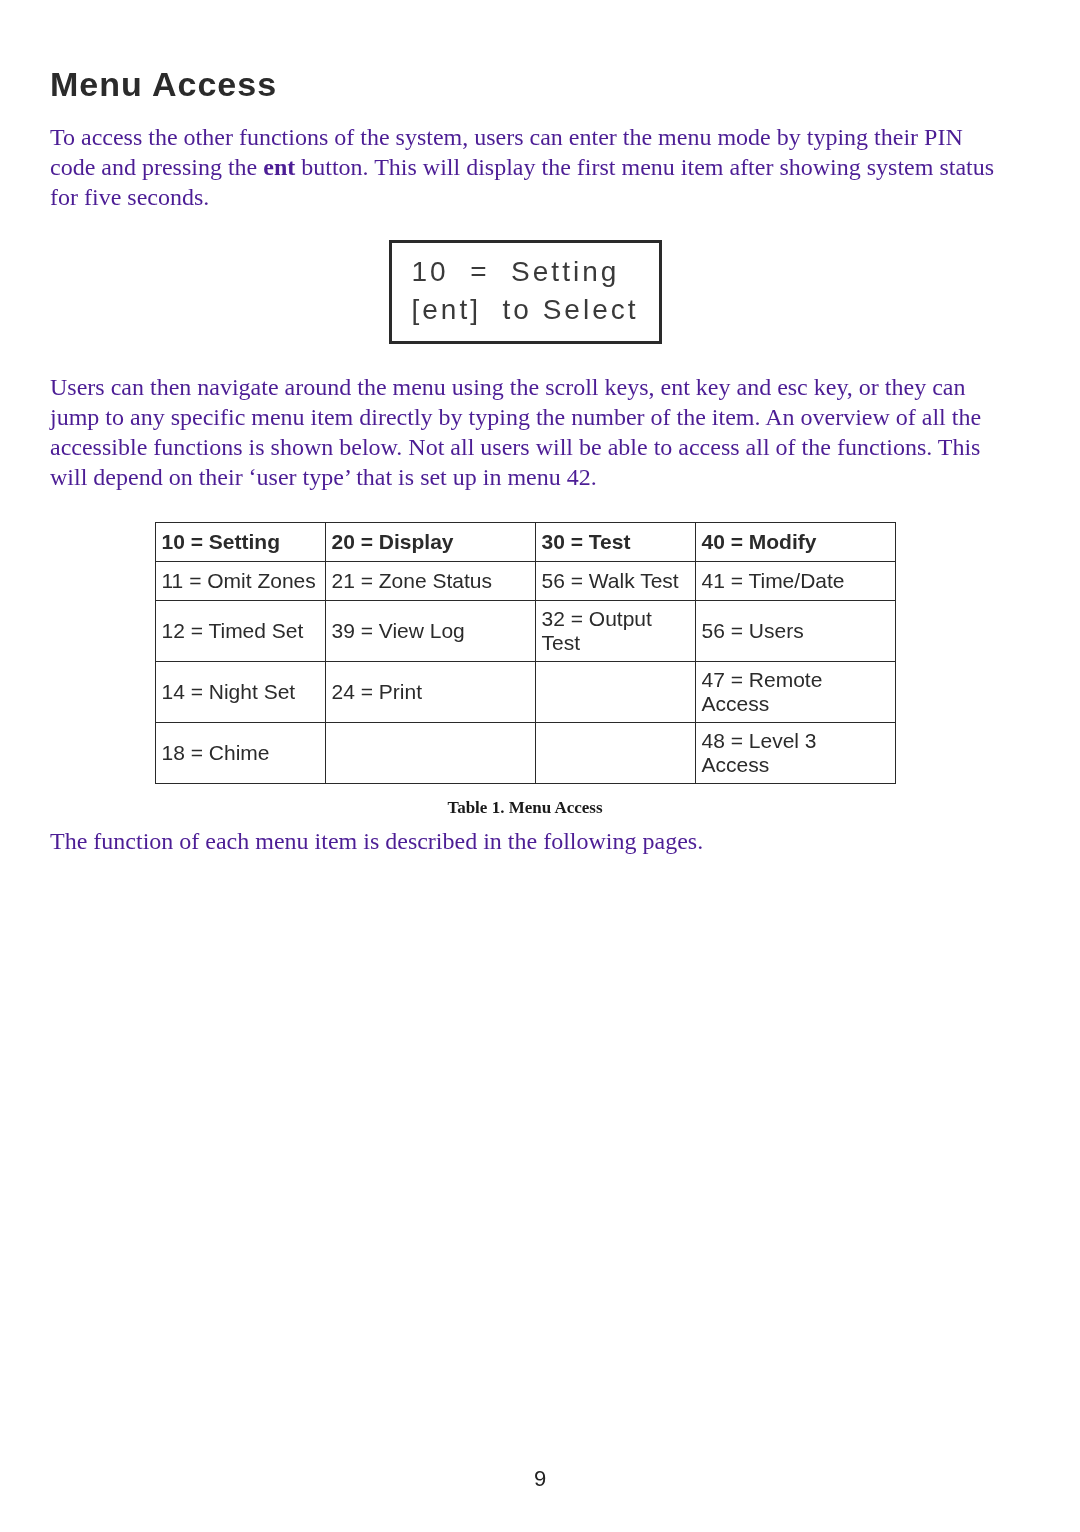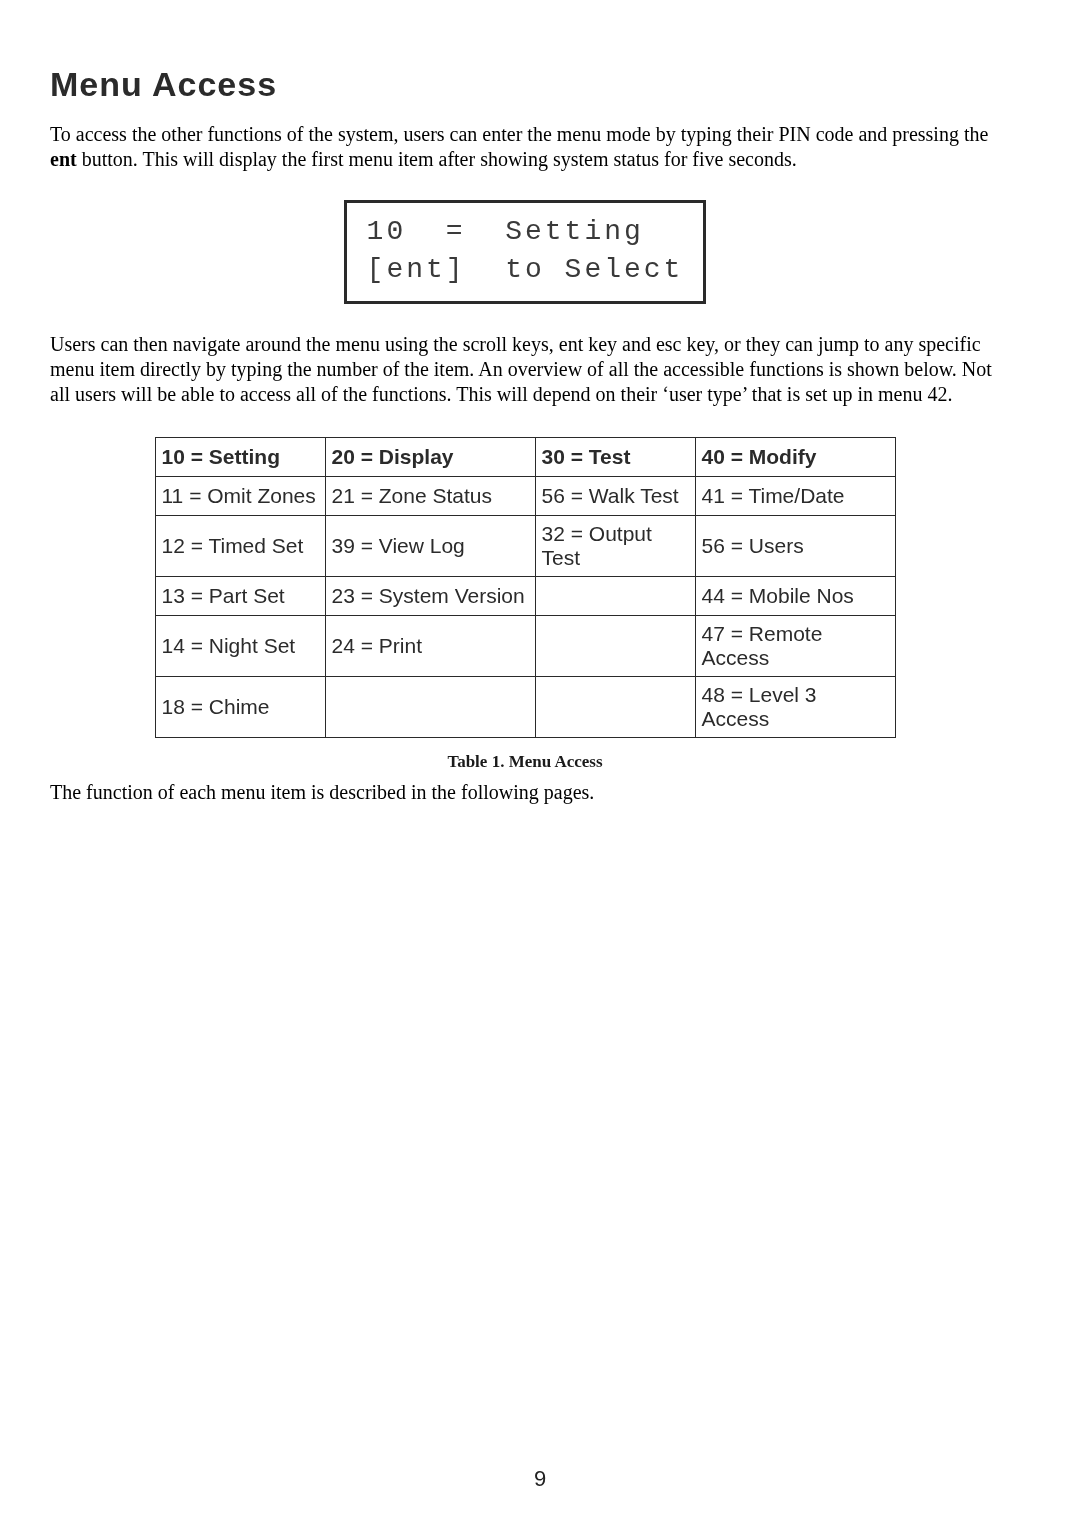--- a/index.html
+++ b/index.html
@@ -18,37 +18,37 @@
   }
   h1.title {
     font-family: Arial, Helvetica, sans-serif;
     font-size: 34px;
     font-weight: bold;
     letter-spacing: 1px;
     margin: 0 0 18px 0;
     color: #2b2b2b;
   }
   p.body {
-    font-size: 20px;
+    font-size: 24px;
     line-height: 1.25;
     margin: 0 0 28px 0;
-    color: #000000;
+    color: #4c1d95;
   }
   p.body .bold {
     font-weight: bold;
   }
   .lcd-wrap {
     display: flex;
     justify-content: center;
     margin: 8px 0 28px 0;
   }
   .lcd {
     border: 3px solid #2a2a2a;
     padding: 10px 20px 12px 20px;
-    font-family: Liberation Mono, monospace;
+    font-family: Liberation Sans, sans-serif;
     font-size: 28px;
     line-height: 1.35;
     letter-spacing: 3px;
     color: #3a3a3a;
     white-space: pre;
   }
   .table-wrap {
     display: flex;
     justify-content: center;
     margin: 30px 0 10px 0;
@@ -127,26 +127,20 @@
           <td>56 = Walk Test</td>
           <td>41 = Time/Date</td>
         </tr>
         <tr>
           <td>12 = Timed Set</td>
           <td>39 = View Log</td>
           <td>32 = Output Test</td>
           <td>56 = Users</td>
         </tr>
         <tr>
-          <td>13 = Part Set</td>
-          <td>23 = System Version</td>
-          <td></td>
-          <td>44 = Mobile Nos</td>
-        </tr>
-        <tr>
           <td>14 = Night Set</td>
           <td>24 = Print</td>
           <td></td>
           <td>47 = Remote Access</td>
         </tr>
         <tr>
           <td>18 = Chime</td>
           <td></td>
           <td></td>
           <td>48 = Level 3 Access</td>

